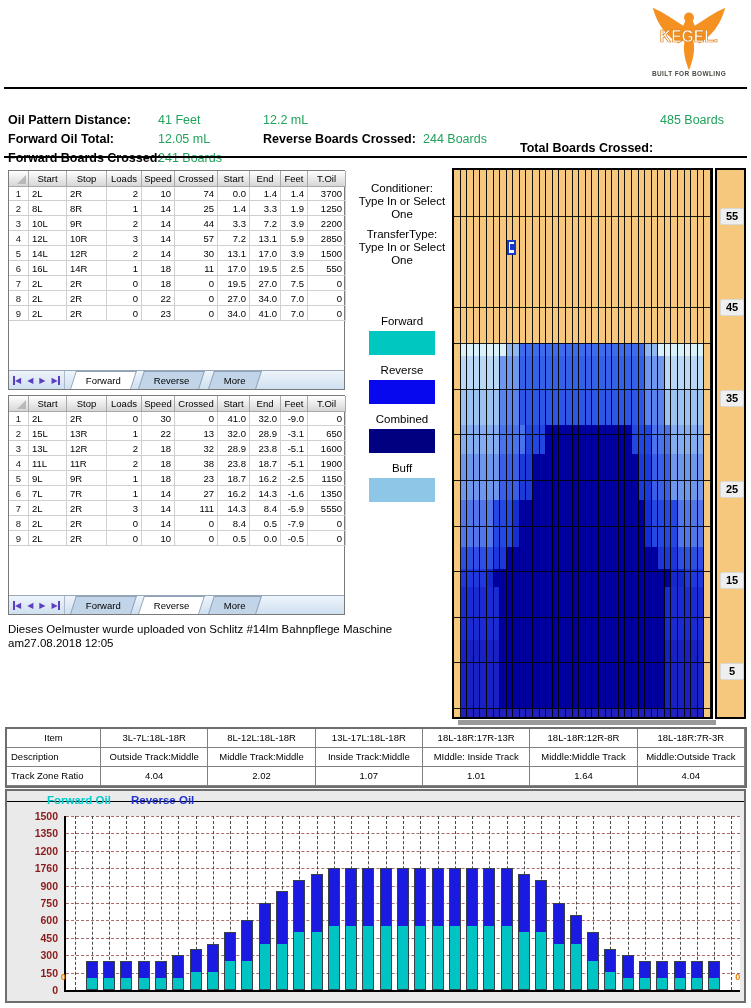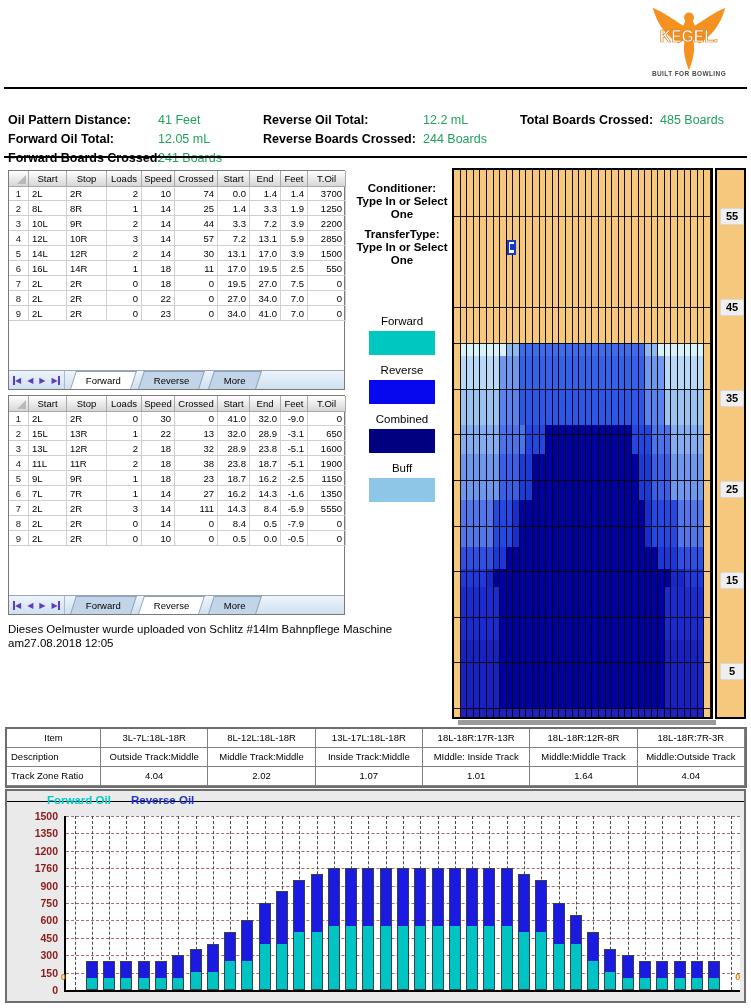--- a/index.html
+++ b/index.html
@@ -27,21 +27,21 @@
   .corner-tri{position:absolute;right:2px;bottom:2px;width:0;height:0;border-left:9px solid transparent;border-bottom:9px solid #b9b9b9;}
   .tab-strip{position:absolute;left:0;right:0;bottom:0;height:18px;background:linear-gradient(#eef4fb,#cfe0f0);border-top:1px solid #98a8b8;display:flex;align-items:stretch;font-size:9.5px;}
   .nav-arrows{display:flex;align-items:center;padding:0 4px;gap:6px;color:#5b3fc0;font-size:8px;border-right:1px solid #aab8c8;}
   .nav-arrows span{cursor:default;}
   .tab{position:relative;margin-left:8px;padding:0 12px;display:flex;align-items:center;
        background:#c2d4e8;transform:skewX(-18deg);border:1px solid #8fa3b8;border-bottom:none;}
   .tab>span{transform:skewX(18deg);display:block;}
   .tab.active{background:#ffffff;font-weight:normal;}
   
   .mid-legend{position:absolute;left:348px;top:182px;width:108px;text-align:center;font-size:11.5px;line-height:13px;}
-  .mid-legend .sel{margin-bottom:7px;font-weight:bold;}
+  .mid-legend .sel{margin-bottom:7px;}
   .legend-item{margin-top:9px;}
   .swatch{width:66px;height:24px;margin:3px auto 0 auto;}
   
   .lane{position:absolute;left:452px;top:168px;width:261px;height:551px;border:2px solid #000;box-sizing:border-box;}
   .lane-inner{position:absolute;inset:0;overflow:hidden;}
   .band{position:absolute;left:0;width:100%;display:flex;}
   .band div{height:100%;}
   .boardlines{position:absolute;inset:0;pointer-events:none;}
   .hline{position:absolute;left:0;right:0;border-top:1px solid rgba(0,0,0,.88);}
   .lane-marker{position:absolute;width:9px;height:15px;background:#fff;border:2px solid #1438c8;box-sizing:border-box;}
@@ -99,31 +99,30 @@
           <span class="stat-label" style="width: 150px;">Forward Oil Total:</span>
           <span class="stat-value" style="color: rgb(33, 163, 92);">12.05 mL</span>
         </div>
         <div class="stat-row">
           <span class="stat-label" style="width: 150px;">Forward Boards Crossed:</span>
           <span class="stat-value" style="color: rgb(33, 163, 92);">241 Boards</span>
         </div>
       </div>
       <div class="stats-col" style="left: 263px;">
         <div class="stat-row">
-          <span class="stat-label" style="width: 160px;">Reverse Oil Total:</span>
           <span class="stat-value" style="color: rgb(33, 163, 92);">12.2 mL</span>
         </div>
         <div class="stat-row">
           <span class="stat-label" style="width: 160px;">Reverse Boards Crossed:</span>
           <span class="stat-value" style="color: rgb(33, 163, 92);">244 Boards</span>
         </div>
       </div>
       <div class="stats-col" style="left: 520px;">
         <div class="stat-row">
-          <span class="stat-label" style="width: 140px;">Total Boards Crossed:</span>
+          <span class="stat-label" style="width: 140px; margin-top: 28px;">Total Boards Crossed:</span>
           <span class="stat-value" style="color: rgb(33, 163, 92);">485 Boards</span>
         </div>
       </div>
     </div>
   <div class="hr" style="top:156px"></div>
 
   <div id="table-forward" class="oil-table" style="top:170px">
       <div class="grid-head">
         <div>
           <i class="corner-tri"></i>

